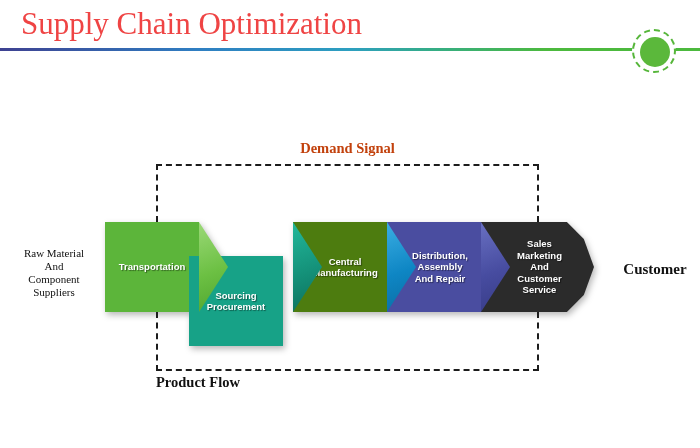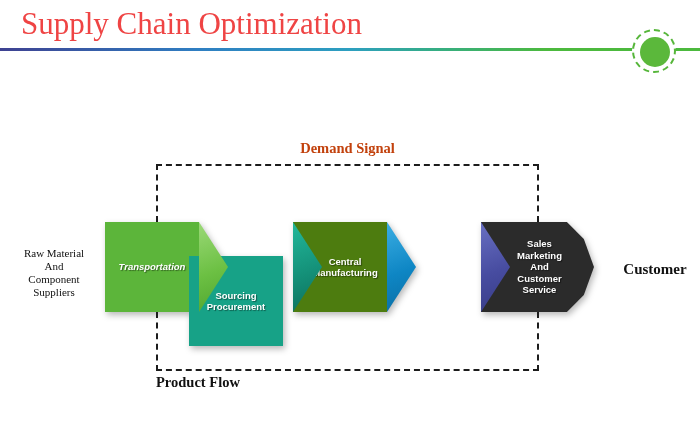--- a/index.html
+++ b/index.html
@@ -66,30 +66,35 @@
 
   <div class="demand-label">Demand Signal</div>
   <div class="bracket top"></div>
 
   <div class="left-label">Raw Material
 And
 Component
 Suppliers</div>
 
   <div class="band">
-    <div class="seg seg0" style="background-color: rgb(92, 181, 58); font-style: italic;">
+    <div class="seg seg0" style="background-color: rgb(92, 181, 58);">
       <span class="seg-text">Transportation</span>
     </div>
     <div class="seg seg1" style="background-color: rgb(23, 162, 135);">
       <span class="seg-text">Sourcing
 Procurement</span>
     </div>
     <div class="seg seg2" style="background-color: #4d7c0f;">
       <span class="seg-text">Central
 Manufacturing</span>
+    </div>
+    <div class="seg seg3" style="background-color: rgb(74, 77, 160);">
+      <span class="seg-text">Distribution,
+Assembly
+And Repair</span>
     </div>
     <div class="seg seg4" style="background-color: rgb(43, 43, 43);">
       <span class="seg-text">Sales
 Marketing
 And
 Customer
 Service</span>
     </div>
     <div class="arrow a0"></div>
     <div class="arrow a1"></div>

